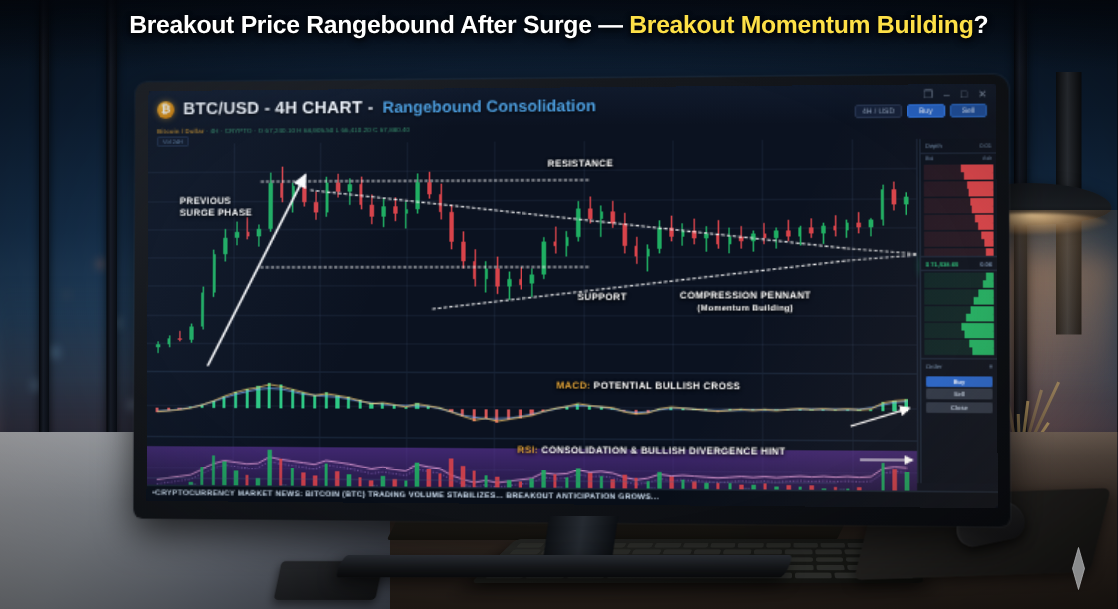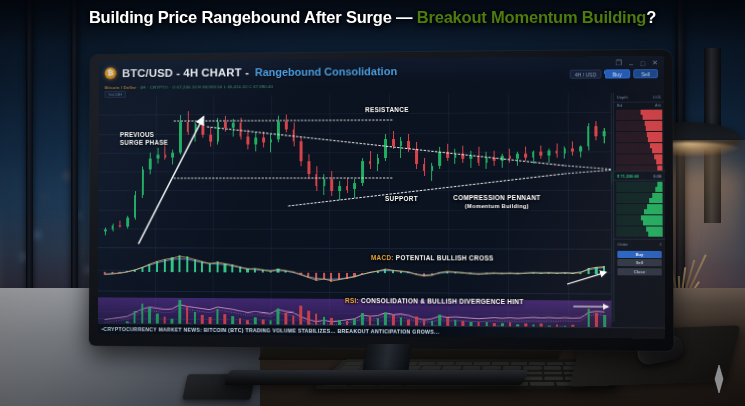--- a/index.html
+++ b/index.html
@@ -254,21 +254,21 @@
     display:flex; align-items:center; padding-left:4px; white-space:nowrap;
   }
 
   
   .headline {
     position:absolute; left:0; right:0; top:8px; text-align:center;
     font-size:16.5px; font-weight:bold; color:#ffffff; letter-spacing:-.2px;
     text-shadow:0 2px 5px rgba(0,0,0,.95), 0 0 3px rgba(0,0,0,.8);
     z-index:40;
   }
-  .headline .hl-accent { color:#4d7c0f; }
+  .headline .hl-accent { color:#fde047; }
 
   .watermark {
     position:absolute; right:14px; bottom:12px; width:24px; height:30px; z-index:45;
     opacity:.75;
   }
   .vignette {
     position:absolute; inset:0; pointer-events:none; z-index:35;
     background:radial-gradient(ellipse at 50% 48%, rgba(0,0,0,0) 52%, rgba(0,0,0,.42) 100%);
   }
   .topfade {
@@ -1048,19 +1048,19 @@
     <div class="glass"></div>
   </div>
   <div class="stand-neck"></div>
   <div class="stand-base"></div>
 </div>
 
 <div class="topfade"></div>
 <div class="vignette"></div>
 
 <div class="headline">
-  <span>Building Price Rangebound After Surge — </span><span class="hl-accent">Breakout Momentum Building</span><span>?</span>
+  <span>Breakout Price Rangebound After Surge — </span><span class="hl-accent">Breakout Momentum Building</span><span>?</span>
 </div>
 
 <svg class="watermark" viewBox="0 0 24 30">
   <polygon points="12,1 16,15 12,29 8,15" fill="#cfd2d6" opacity=".85"></polygon>
   <polygon points="12,1 16,15 12,29 8,15" fill="none" stroke="#e8eaec" stroke-width=".5"></polygon>
 </svg>
 
 </body></html>

